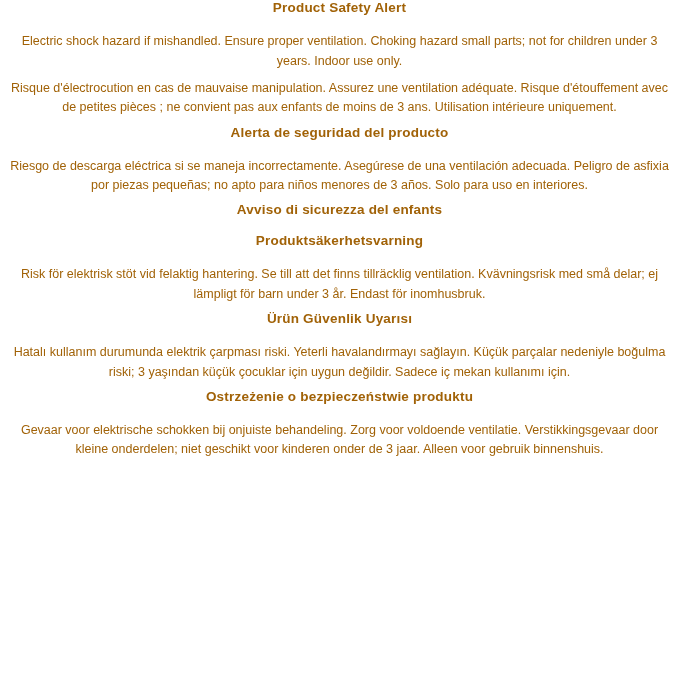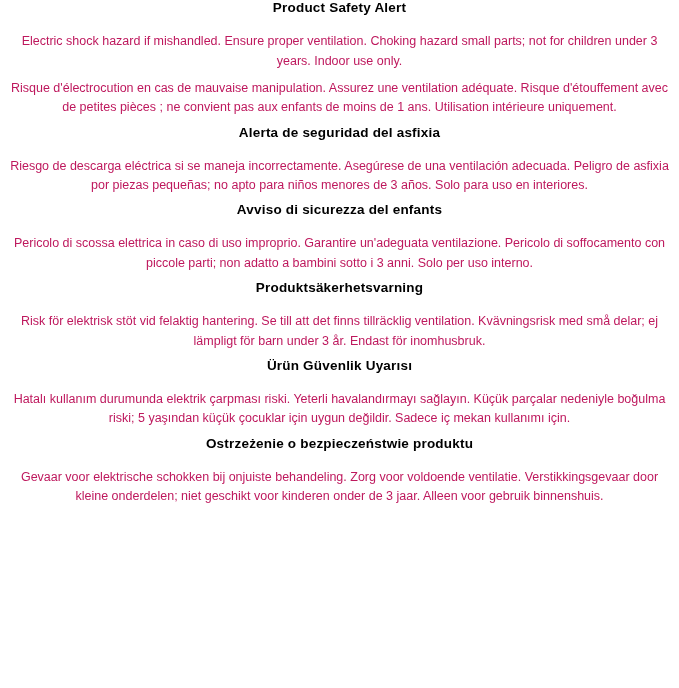--- a/index.html
+++ b/index.html
@@ -16,68 +16,67 @@
     width: 679px;
     padding: 1px 8px 0 8px;
   }
   .alert-section {
     text-align: center;
   }
   .alert-heading {
     font-size: 13.5px;
     line-height: 13px;
     font-weight: 700;
-    color: #000000;
+    color: #a16207;
     letter-spacing: 0.2px;
     margin: 0 0 18px 0;
     text-align: center;
   }
   .alert-body {
     font-size: 12.5px;
     line-height: 19.5px;
     font-weight: 400;
-    color: #be185d;
+    color: #a16207;
     margin: 0 auto 7.75px auto;
     max-width: 663px;
     text-align: center;
   }
 </style>
 </head>
 <body>
 
 <main class="safety-doc">
 
     <section class="alert-section">
       <h2 class="alert-heading">Product Safety Alert</h2>
       <p class="alert-body">Electric shock hazard if mishandled. Ensure proper ventilation. Choking hazard small parts; not for children under 3 years. Indoor use only.</p>
     </section>
 
 
     <section class="alert-section">
-      <p class="alert-body">Risque d'électrocution en cas de mauvaise manipulation. Assurez une ventilation adéquate. Risque d'étouffement avec de petites pièces ; ne convient pas aux enfants de moins de 1 ans. Utilisation intérieure uniquement.</p>
+      <p class="alert-body">Risque d'électrocution en cas de mauvaise manipulation. Assurez une ventilation adéquate. Risque d'étouffement avec de petites pièces ; ne convient pas aux enfants de moins de 3 ans. Utilisation intérieure uniquement.</p>
     </section>
 
     <section class="alert-section">
-      <h2 class="alert-heading">Alerta de seguridad del asfixia</h2>
+      <h2 class="alert-heading">Alerta de seguridad del producto</h2>
       <p class="alert-body">Riesgo de descarga eléctrica si se maneja incorrectamente. Asegúrese de una ventilación adecuada. Peligro de asfixia por piezas pequeñas; no apto para niños menores de 3 años. Solo para uso en interiores.</p>
     </section>
 
     <section class="alert-section">
       <h2 class="alert-heading">Avviso di sicurezza del enfants</h2>
-      <p class="alert-body">Pericolo di scossa elettrica in caso di uso improprio. Garantire un'adeguata ventilazione. Pericolo di soffocamento con piccole parti; non adatto a bambini sotto i 3 anni. Solo per uso interno.</p>
     </section>
 
     <section class="alert-section">
       <h2 class="alert-heading">Produktsäkerhetsvarning</h2>
       <p class="alert-body">Risk för elektrisk stöt vid felaktig hantering. Se till att det finns tillräcklig ventilation. Kvävningsrisk med små delar; ej lämpligt för barn under 3 år. Endast för inomhusbruk.</p>
     </section>
 
     <section class="alert-section">
       <h2 class="alert-heading">Ürün Güvenlik Uyarısı</h2>
-      <p class="alert-body">Hatalı kullanım durumunda elektrik çarpması riski. Yeterli havalandırmayı sağlayın. Küçük parçalar nedeniyle boğulma riski; 5 yaşından küçük çocuklar için uygun değildir. Sadece iç mekan kullanımı için.</p>
+      <p class="alert-body">Hatalı kullanım durumunda elektrik çarpması riski. Yeterli havalandırmayı sağlayın. Küçük parçalar nedeniyle boğulma riski; 3 yaşından küçük çocuklar için uygun değildir. Sadece iç mekan kullanımı için.</p>
     </section>
 
     <section class="alert-section">
       <h2 class="alert-heading">Ostrzeżenie o bezpieczeństwie produktu</h2>
     </section>
 
     <section class="alert-section">
       <p class="alert-body">Gevaar voor elektrische schokken bij onjuiste behandeling. Zorg voor voldoende ventilatie. Verstikkingsgevaar door kleine onderdelen; niet geschikt voor kinderen onder de 3 jaar. Alleen voor gebruik binnenshuis.</p>
     </section>
   </main>

